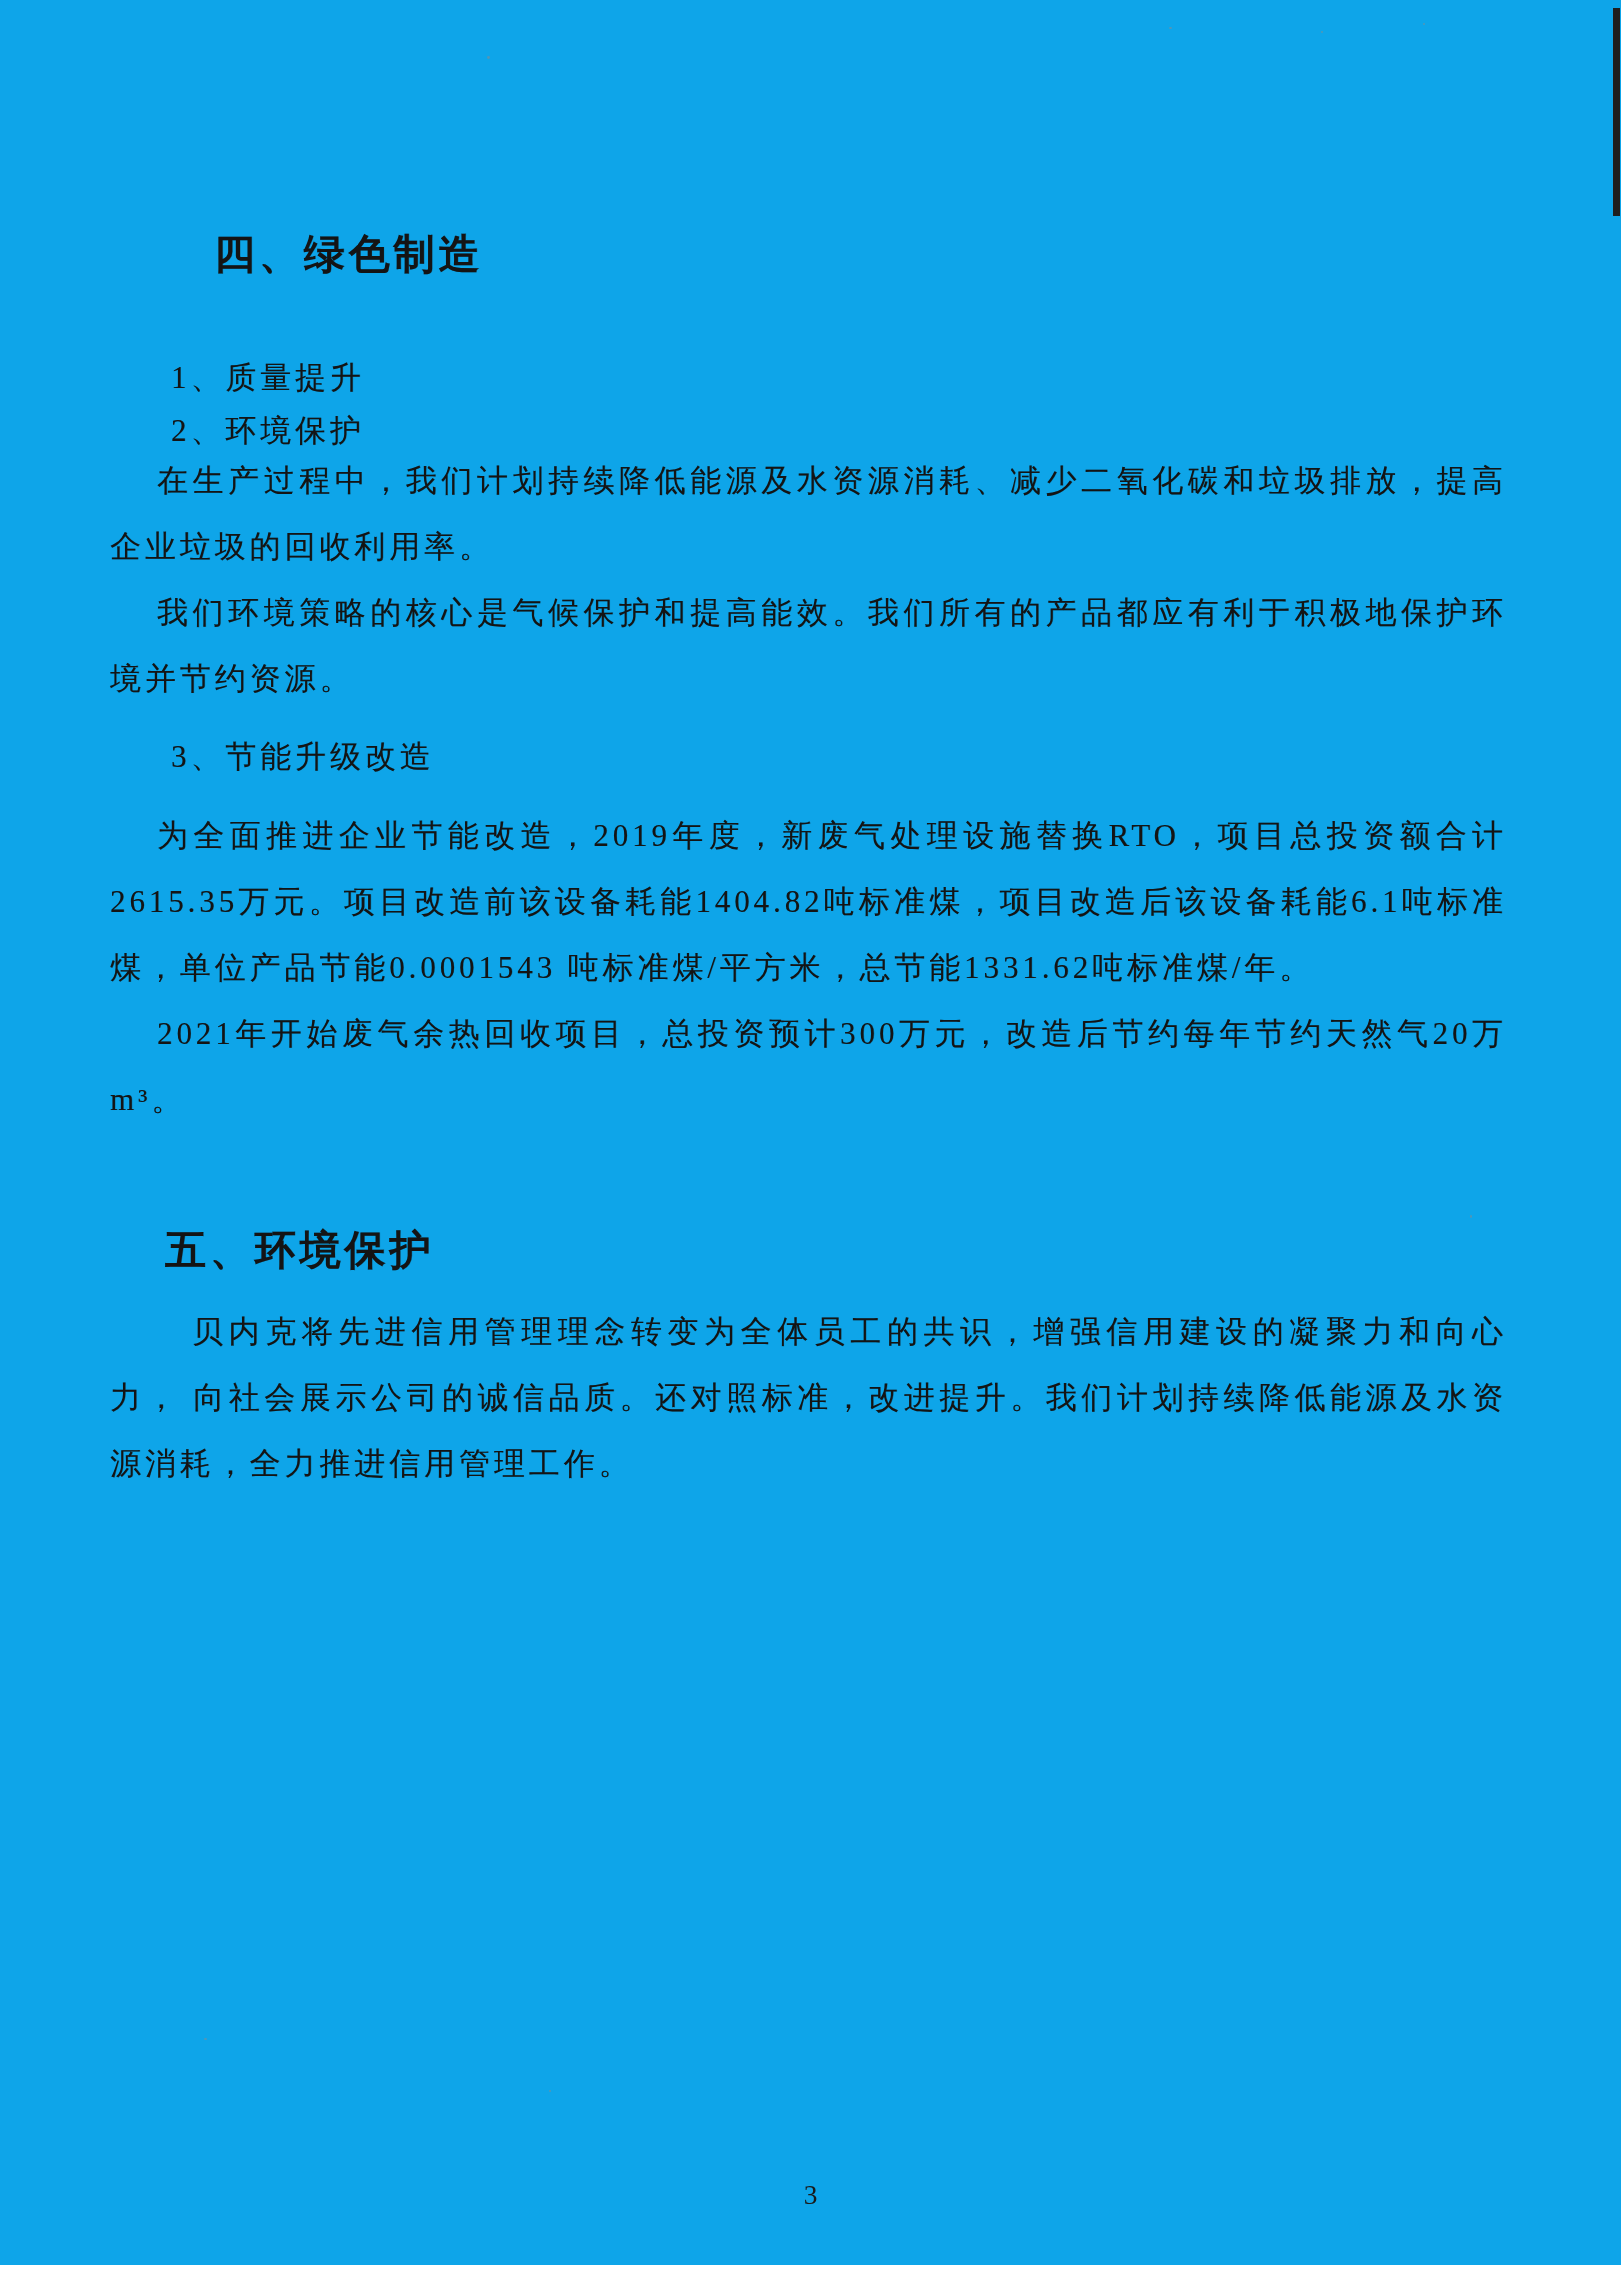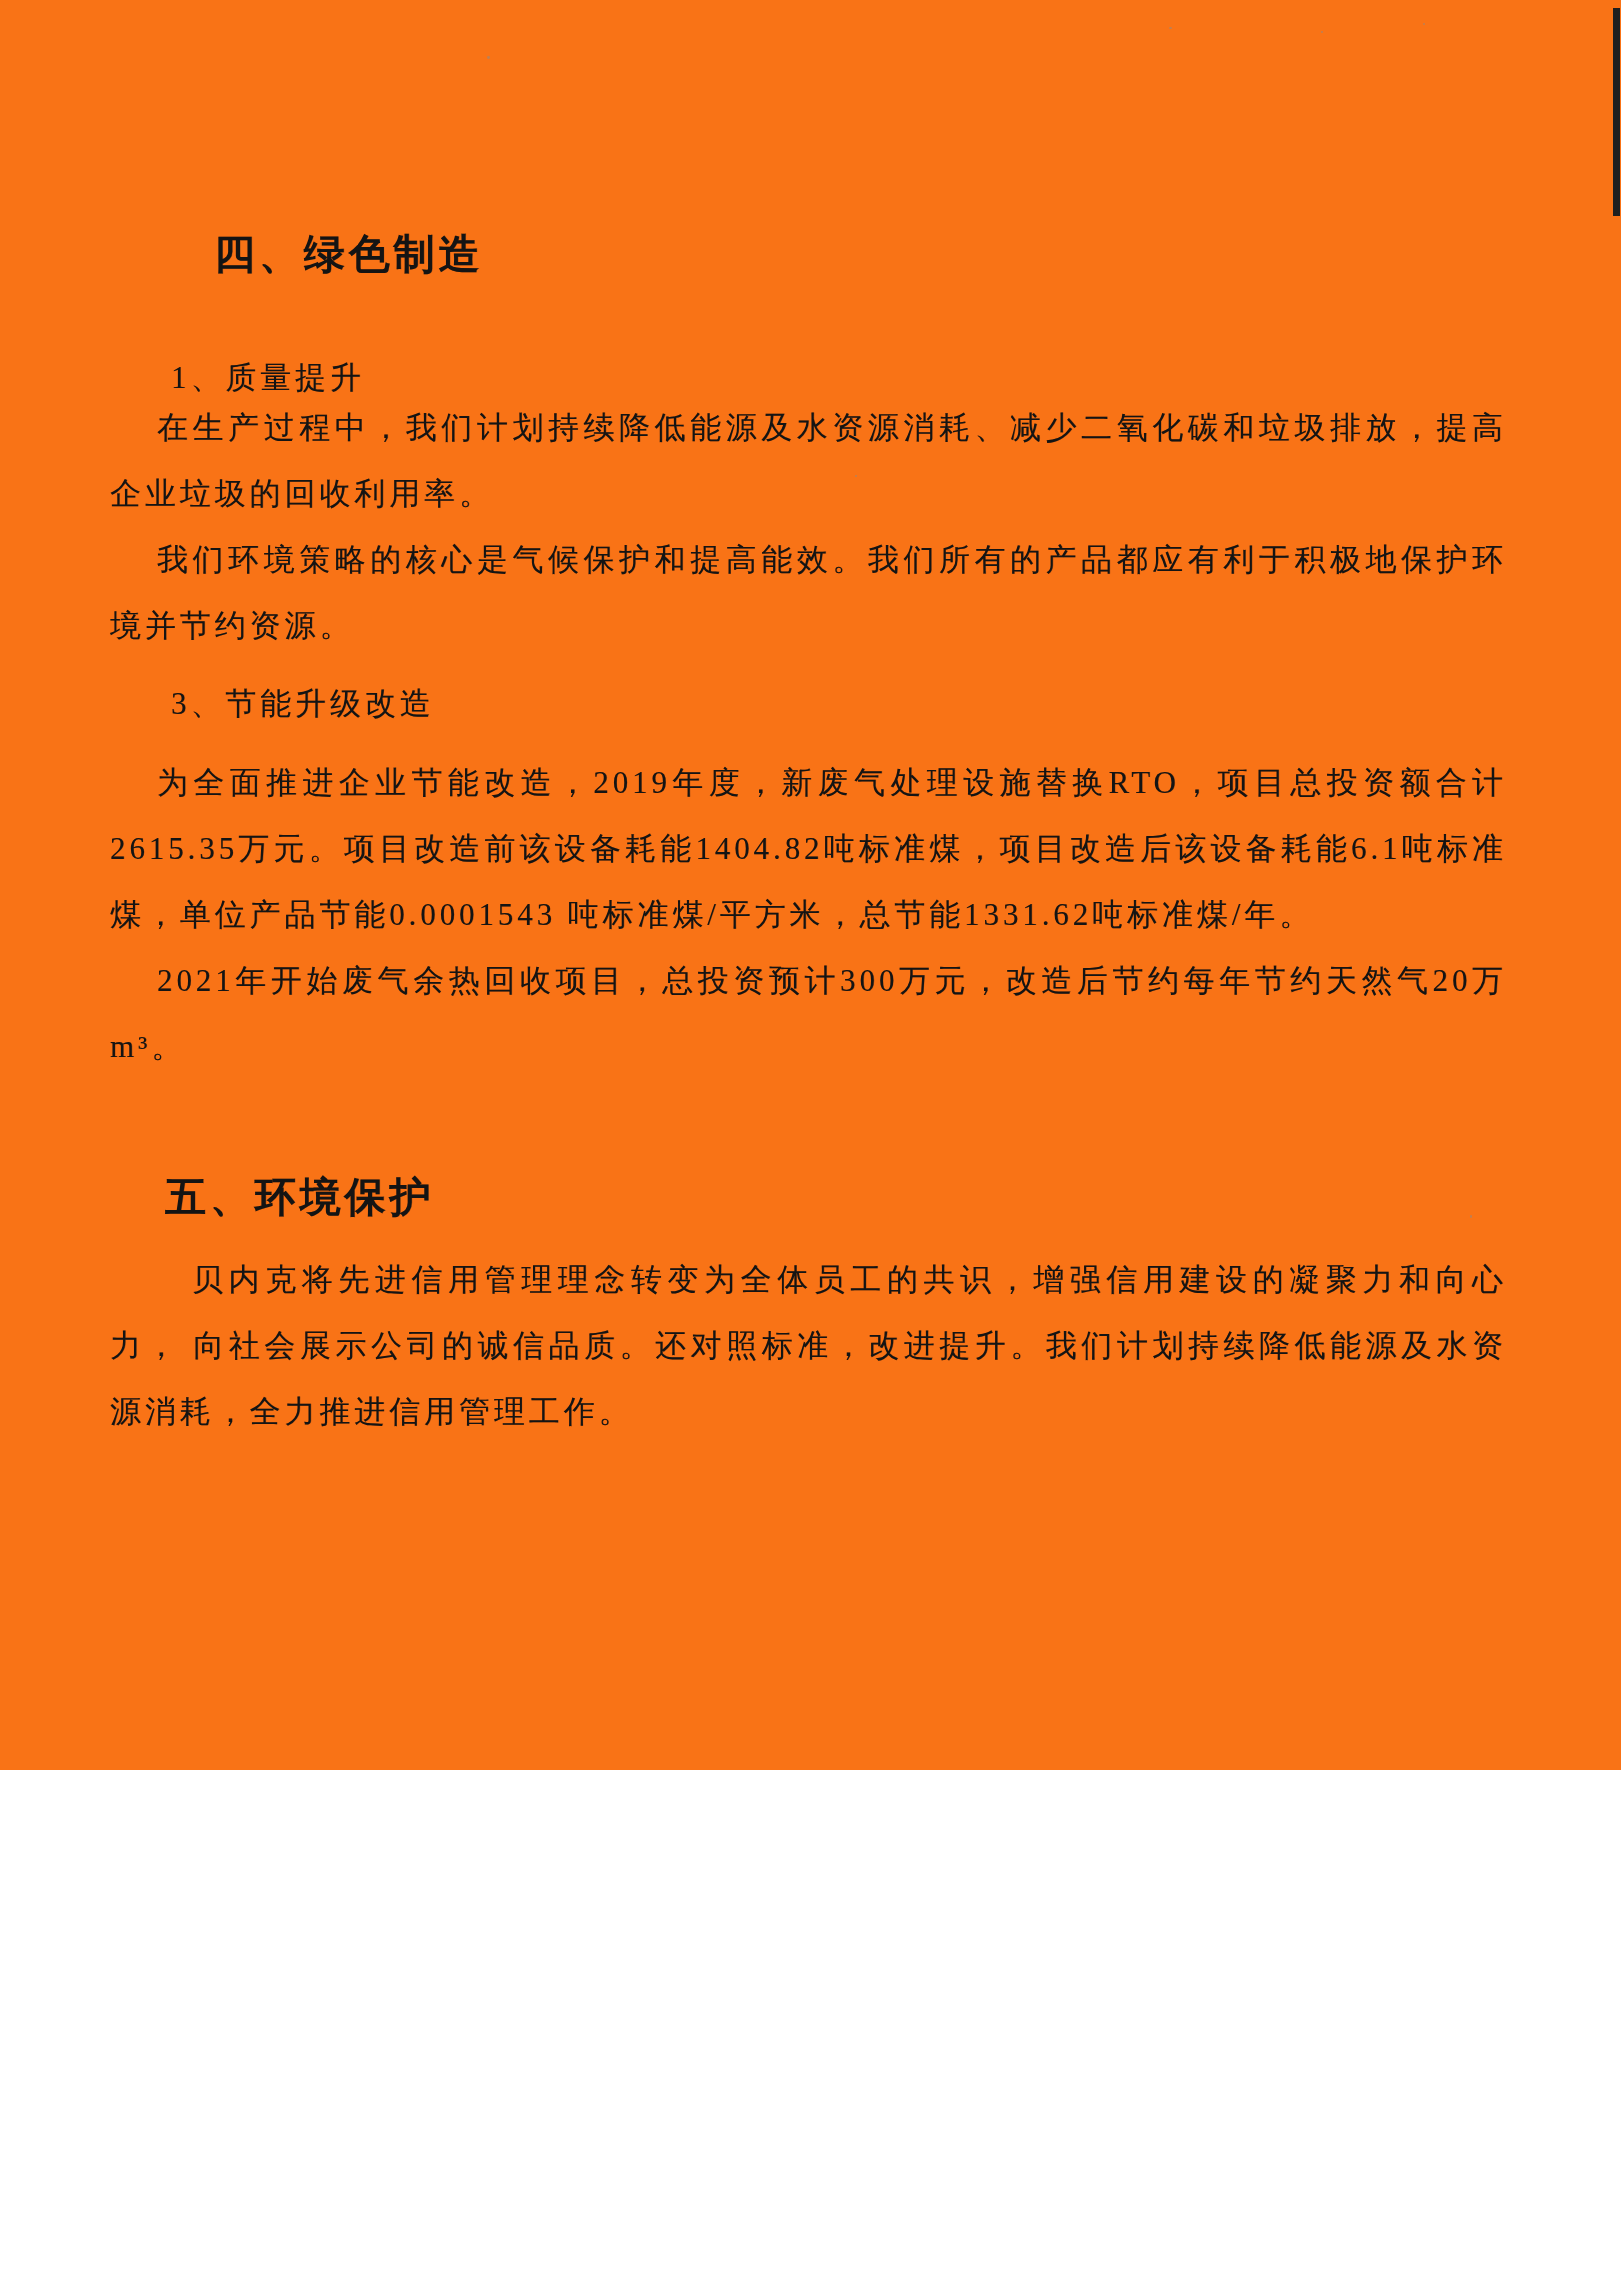--- a/index.html
+++ b/index.html
@@ -3,22 +3,22 @@
 <meta charset="utf-8">
 <style>
   html, body {
     margin: 0;
     padding: 0;
     background: #ffffff;
   }
   .page {
     position: relative;
     width: 1621px;
-    height: 1770px;
-    background: #f97316;
+    height: 2265px;
+    background: #0ea5e9;
     overflow: hidden;
     font-family: "Liberation Serif", "DejaVu Serif", serif;
     color: #141414;
   }
   .content {
     position: absolute;
     left: 110px;
     right: 114px;
     top: 0;
     filter: blur(0.3px);
@@ -92,20 +92,21 @@
 
 <div class="page">
 
   <div class="content">
 
     <h1 class="h-main h-green">四、绿色制造</h1>
 
     <div class="sub-title sub-quality">1、质量提升</div>
 
 
+    <div class="sub-title sub-env">2、环境保护</div>
 
 
     <p class="para">在生产过程中，我们计划持续降低能源及水资源消耗、减少二氧化碳和垃圾排放，提高企业垃圾的回收利用率。</p>
 
     <p class="para">我们环境策略的核心是气候保护和提高能效。我们所有的产品都应有利于积极地保护环境并节约资源。</p>
 
     <div class="sub-title sub-energy">3、节能升级改造</div>
 
     <p class="para para-energy1">为全面推进企业节能改造，2019年度，新废气处理设施替换RTO，项目总投资额合计2615.35万元。项目改造前该设备耗能1404.82吨标准煤，项目改造后该设备耗能6.1吨标准煤，单位产品节能0.0001543 吨标准煤/平方米，总节能1331.62吨标准煤/年。</p>
 

